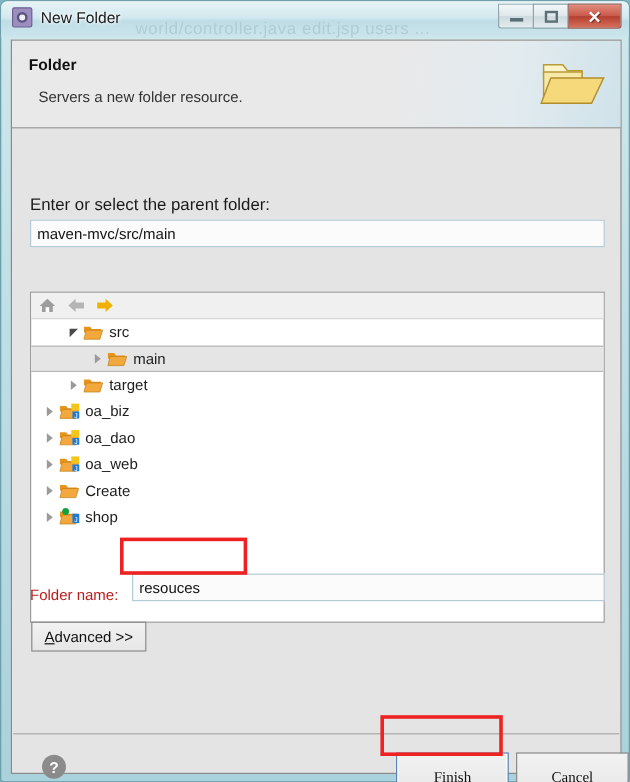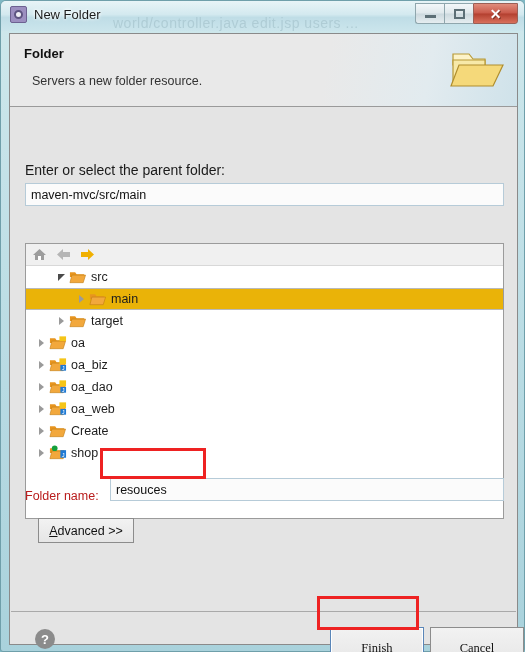--- a/index.html
+++ b/index.html
@@ -152,21 +152,21 @@
   }
   .tb-icon { width: 17px; height: 15px; display: block; cursor: default; }
 
   #tree-rows { position: relative; }
   .tree-row {
     height: 22px;
     display: flex; align-items: center;
     font-size: 12.5px; color: #1d1d1d;
     white-space: nowrap;
   }
-  .tree-row.selected { background: #eab308; border-top:1px solid #b9b9b9; border-bottom:1px solid #b9b9b9; height:20px;}
+  .tree-row.selected { background: #e5e5e5; border-top:1px solid #b9b9b9; border-bottom:1px solid #b9b9b9; height:20px;}
   .twisty {
     width: 15px; flex: 0 0 15px;
     display: flex; align-items: center; justify-content: center;
   }
   .arrow-collapsed {
     width: 0; height: 0;
     border-left: 5px solid #9a9a9a;
     border-top: 4px solid transparent;
     border-bottom: 4px solid transparent;
   }
@@ -196,21 +196,20 @@
   }
   #advanced-btn {
     position: absolute; left: 16px; top: 411px;
     width: 96px; height: 25px;
     box-sizing: border-box;
     background: linear-gradient(180deg,#f2f2f2 0%, #e6e6e6 100%);
     border: 1px solid #8c8c8c;
     font-family: "Liberation Sans", sans-serif;
     font-size: 12.5px; color: #111;
     cursor: default;
-    margin-left: 12px;
   }
   #advanced-btn .uline { text-decoration: underline; }
 
   
   #separator {
     position: absolute; left: 1px; right: 1px; top: 504px;
     height: 1px; background: #a9a9a9;
   }
   #help-icon {
     position: absolute; left: 24px; top: 521px;
@@ -333,33 +332,20 @@
               <span class="node-label">target</span>
             </div>
             <div class="tree-row">
               <span class="twisty" style="margin-left: 8px;">
                 <span class="arrow-collapsed"></span>
               </span>
               <span style="display: flex;">
                 <svg viewBox="0 0 19 16" class="node-icon">
                   <path d="M1 3 h5.5 l1.5 2 H16 v3 H1 z" fill="#e8951f"></path>
                   <path d="M3 6 h14.5 l-2.5 8 H1 z" fill="#f2a83c" stroke="#c07a10" stroke-width="0.6"></path>
-                  <rect x="11" y="1" width="7" height="5" fill="#f5c518"></rect>
-                </svg>
-              </span>
-              <span class="node-label">oa</span>
-            </div>
-            <div class="tree-row">
-              <span class="twisty" style="margin-left: 8px;">
-                <span class="arrow-collapsed"></span>
-              </span>
-              <span style="display: flex;">
-                <svg viewBox="0 0 19 16" class="node-icon">
-                  <path d="M1 3 h5.5 l1.5 2 H16 v3 H1 z" fill="#e8951f"></path>
-                  <path d="M3 6 h14.5 l-2.5 8 H1 z" fill="#f2a83c" stroke="#c07a10" stroke-width="0.6"></path>
                   <rect x="11" y="1" width="7" height="6" fill="#f5c518"></rect>
                   <path d="M12 8 h6 v6 h-6 z" fill="#1f7ad4"></path>
                   <text x="15" y="13.5" font-size="6" fill="#ffffff" text-anchor="middle" font-family="Liberation Sans, sans-serif">J</text>
                 </svg>
               </span>
               <span class="node-label">oa_biz</span>
             </div>
             <div class="tree-row">
               <span class="twisty" style="margin-left: 8px;">
                 <span class="arrow-collapsed"></span>

